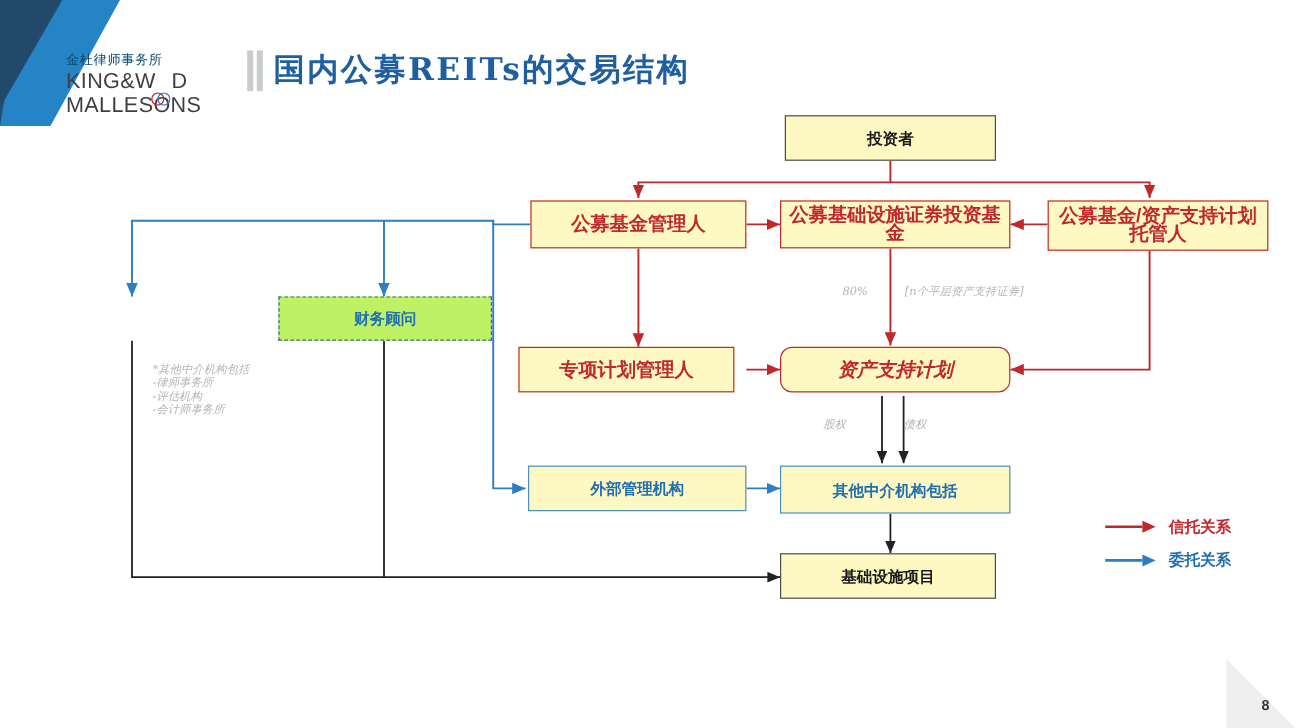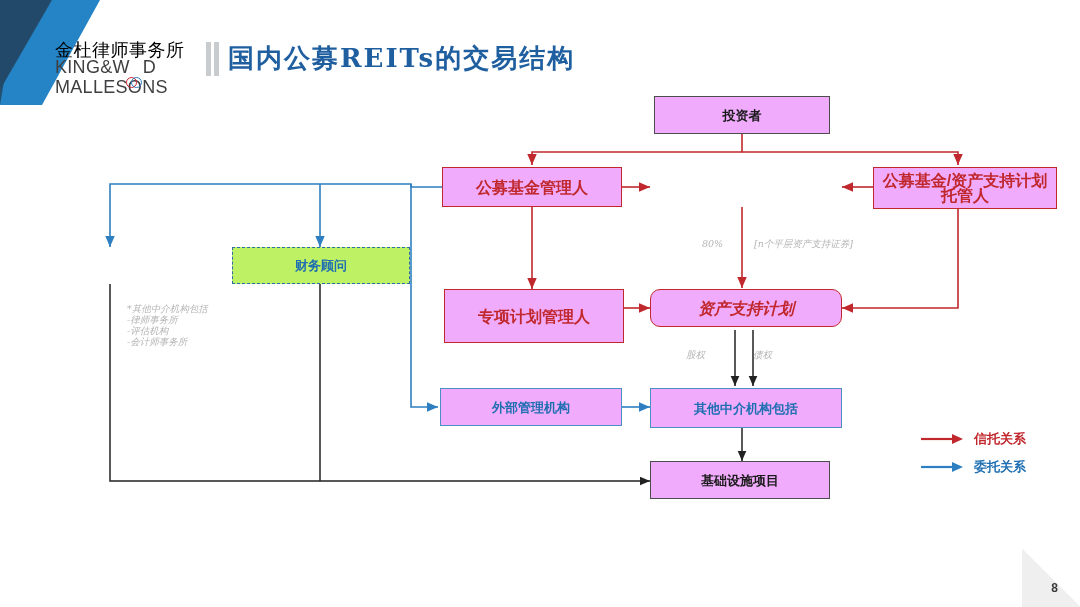--- a/index.html
+++ b/index.html
@@ -2,42 +2,42 @@
 <html><head>
 <meta charset="utf-8">
 <style>
   html,body{margin:0;padding:0;background:#ffffff;}
   body{width:1080px;height:607px;position:relative;overflow:hidden;
        font-family:"Liberation Sans","DejaVu Sans",sans-serif;}
 
   
   #logo-mark{position:absolute;left:0;top:0;width:128px;height:105px;}
   #logo-text{position:absolute;left:55px;top:42px;width:130px;text-align:left;}
-  #logo-cn{font-size:18px;color:#000000;letter-spacing:.5px;line-height:15px;
+  #logo-cn{font-size:11px;color:#0c4a6e;letter-spacing:.5px;line-height:15px;
            font-family:"DejaVu Sans",sans-serif;white-space:nowrap;}
   #logo-en1,#logo-en2{font-size:18px;color:#3f3f41;line-height:20px;letter-spacing:.3px;}
   .oo{position:relative;display:inline-block;width:13px;}
   .oo i{position:absolute;top:4px;width:11px;height:11px;border-radius:50%;
         border:1.6px solid #000;box-sizing:border-box;font-style:normal;}
   .oo i.r{left:-4px;border-color:#cf2030;}
   .oo i.b{left:1px;border-color:#2e7fc1;}
 
   #title-bars{position:absolute;left:206px;top:42px;width:16px;height:34px;}
   #title-bars span{position:absolute;top:0;width:5px;height:34px;background:#c9ccce;}
   #title-bars span.b2{left:8px;}
   #page-title{position:absolute;left:228px;top:41px;font-size:26px;font-weight:bold;
     color:#1f5fa0;letter-spacing:2px;white-space:nowrap;
     font-family:"DejaVu Serif","Liberation Serif",serif;}
 
   
   #canvas{position:absolute;left:0;top:0;width:1080px;height:607px;}
   #wires{position:absolute;left:0;top:0;width:1080px;height:607px;}
 
   .node{position:absolute;box-sizing:border-box;display:flex;align-items:center;
-        justify-content:center;text-align:center;background:#f0abfc;
+        justify-content:center;text-align:center;background:#fef9c3;
         font-weight:bold;line-height:15px;z-index:3;}
   .node.red{border:1.6px solid #c0282d;color:#c0282d;font-size:16px;}
   .node.blue{border:1.6px solid #4a90c4;color:#1f6fb2;font-size:13px;}
   .node.black{border:1.6px solid #4d4d4d;color:#1a1a1a;font-size:13px;}
   .node.dashed{border:1.7px dashed #2e6da4;color:#1f6fb2;background:#bef264;}
   .node.italic{font-style:italic;}
 
   .annot{position:absolute;color:#b5b5b5;font-size:9.5px;font-style:italic;
          line-height:11px;white-space:nowrap;z-index:4;
          font-family:"DejaVu Serif","Liberation Serif",serif;}
@@ -146,27 +146,28 @@
   <div class="annot" style="left:753px;top:349px;">债权</div>
   <div class="annot blk" style="left:127px;top:303px;">*其他中介机构包括
 -律师事务所
 -评估机构
 -会计师事务所</div>
 
   <div class="node black" style="left:654px;top:96px;width:176px;height:38px;">投资者</div>
 
   <div class="node red" style="left:442px;top:167px;width:180px;height:40px;">公募基金管理人</div>
 
+  <div class="node red" style="left:650px;top:167px;width:192px;height:40px;">公募基础设施证券投资基金</div>
 
   <div class="node red" style="left:873px;top:167px;width:184px;height:42px;flex-direction:column;">
     <span>公募基金/资产支持计划</span>
     <span>托管人</span>
   </div>
 
-  <div class="node red" style="left:444px;top:289px;width:180px;height:54px;">专项计划管理人</div>
+  <div class="node red" style="left:432px;top:289px;width:180px;height:38px;">专项计划管理人</div>
 
   <div class="node red italic" style="left:650px;top:289px;width:192px;height:38px;border-radius:10px;">资产支持计划</div>
 
 
   <div class="node blue dashed" style="left:232px;top:247px;width:178px;height:37px;">财务顾问</div>
 
   <div class="node blue" style="left:440px;top:388px;width:182px;height:38px;">外部管理机构</div>
 
   <div class="node blue" style="left:650px;top:388px;width:192px;height:40px;">其他中介机构包括</div>
 

